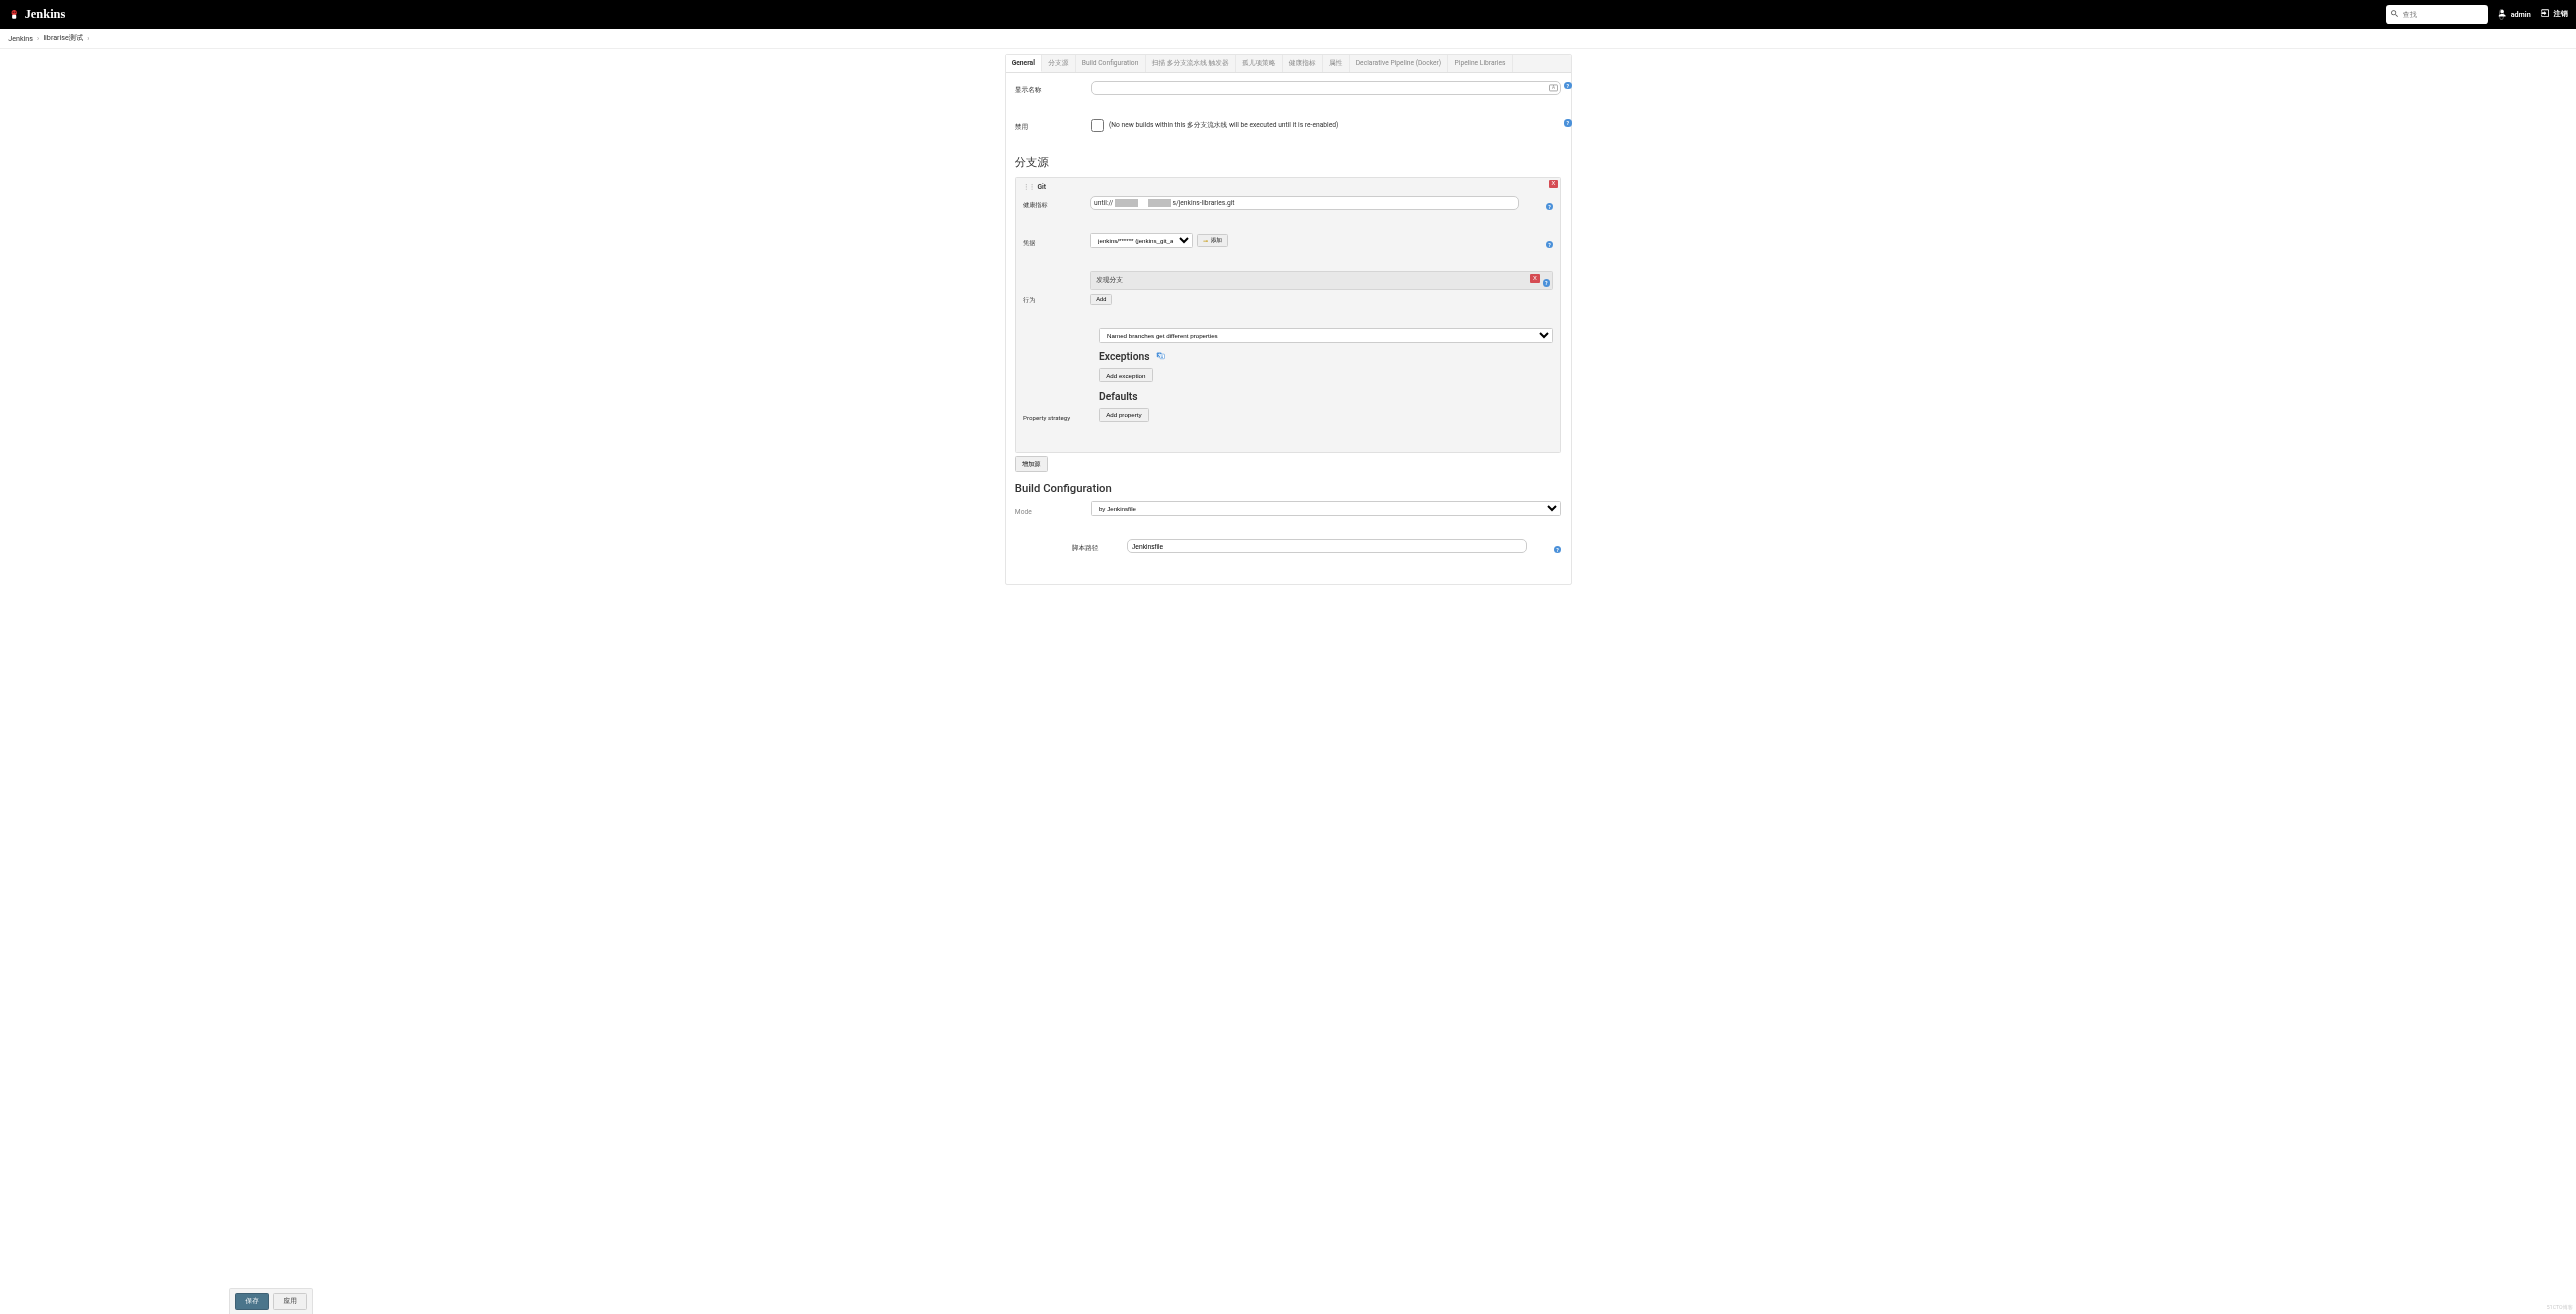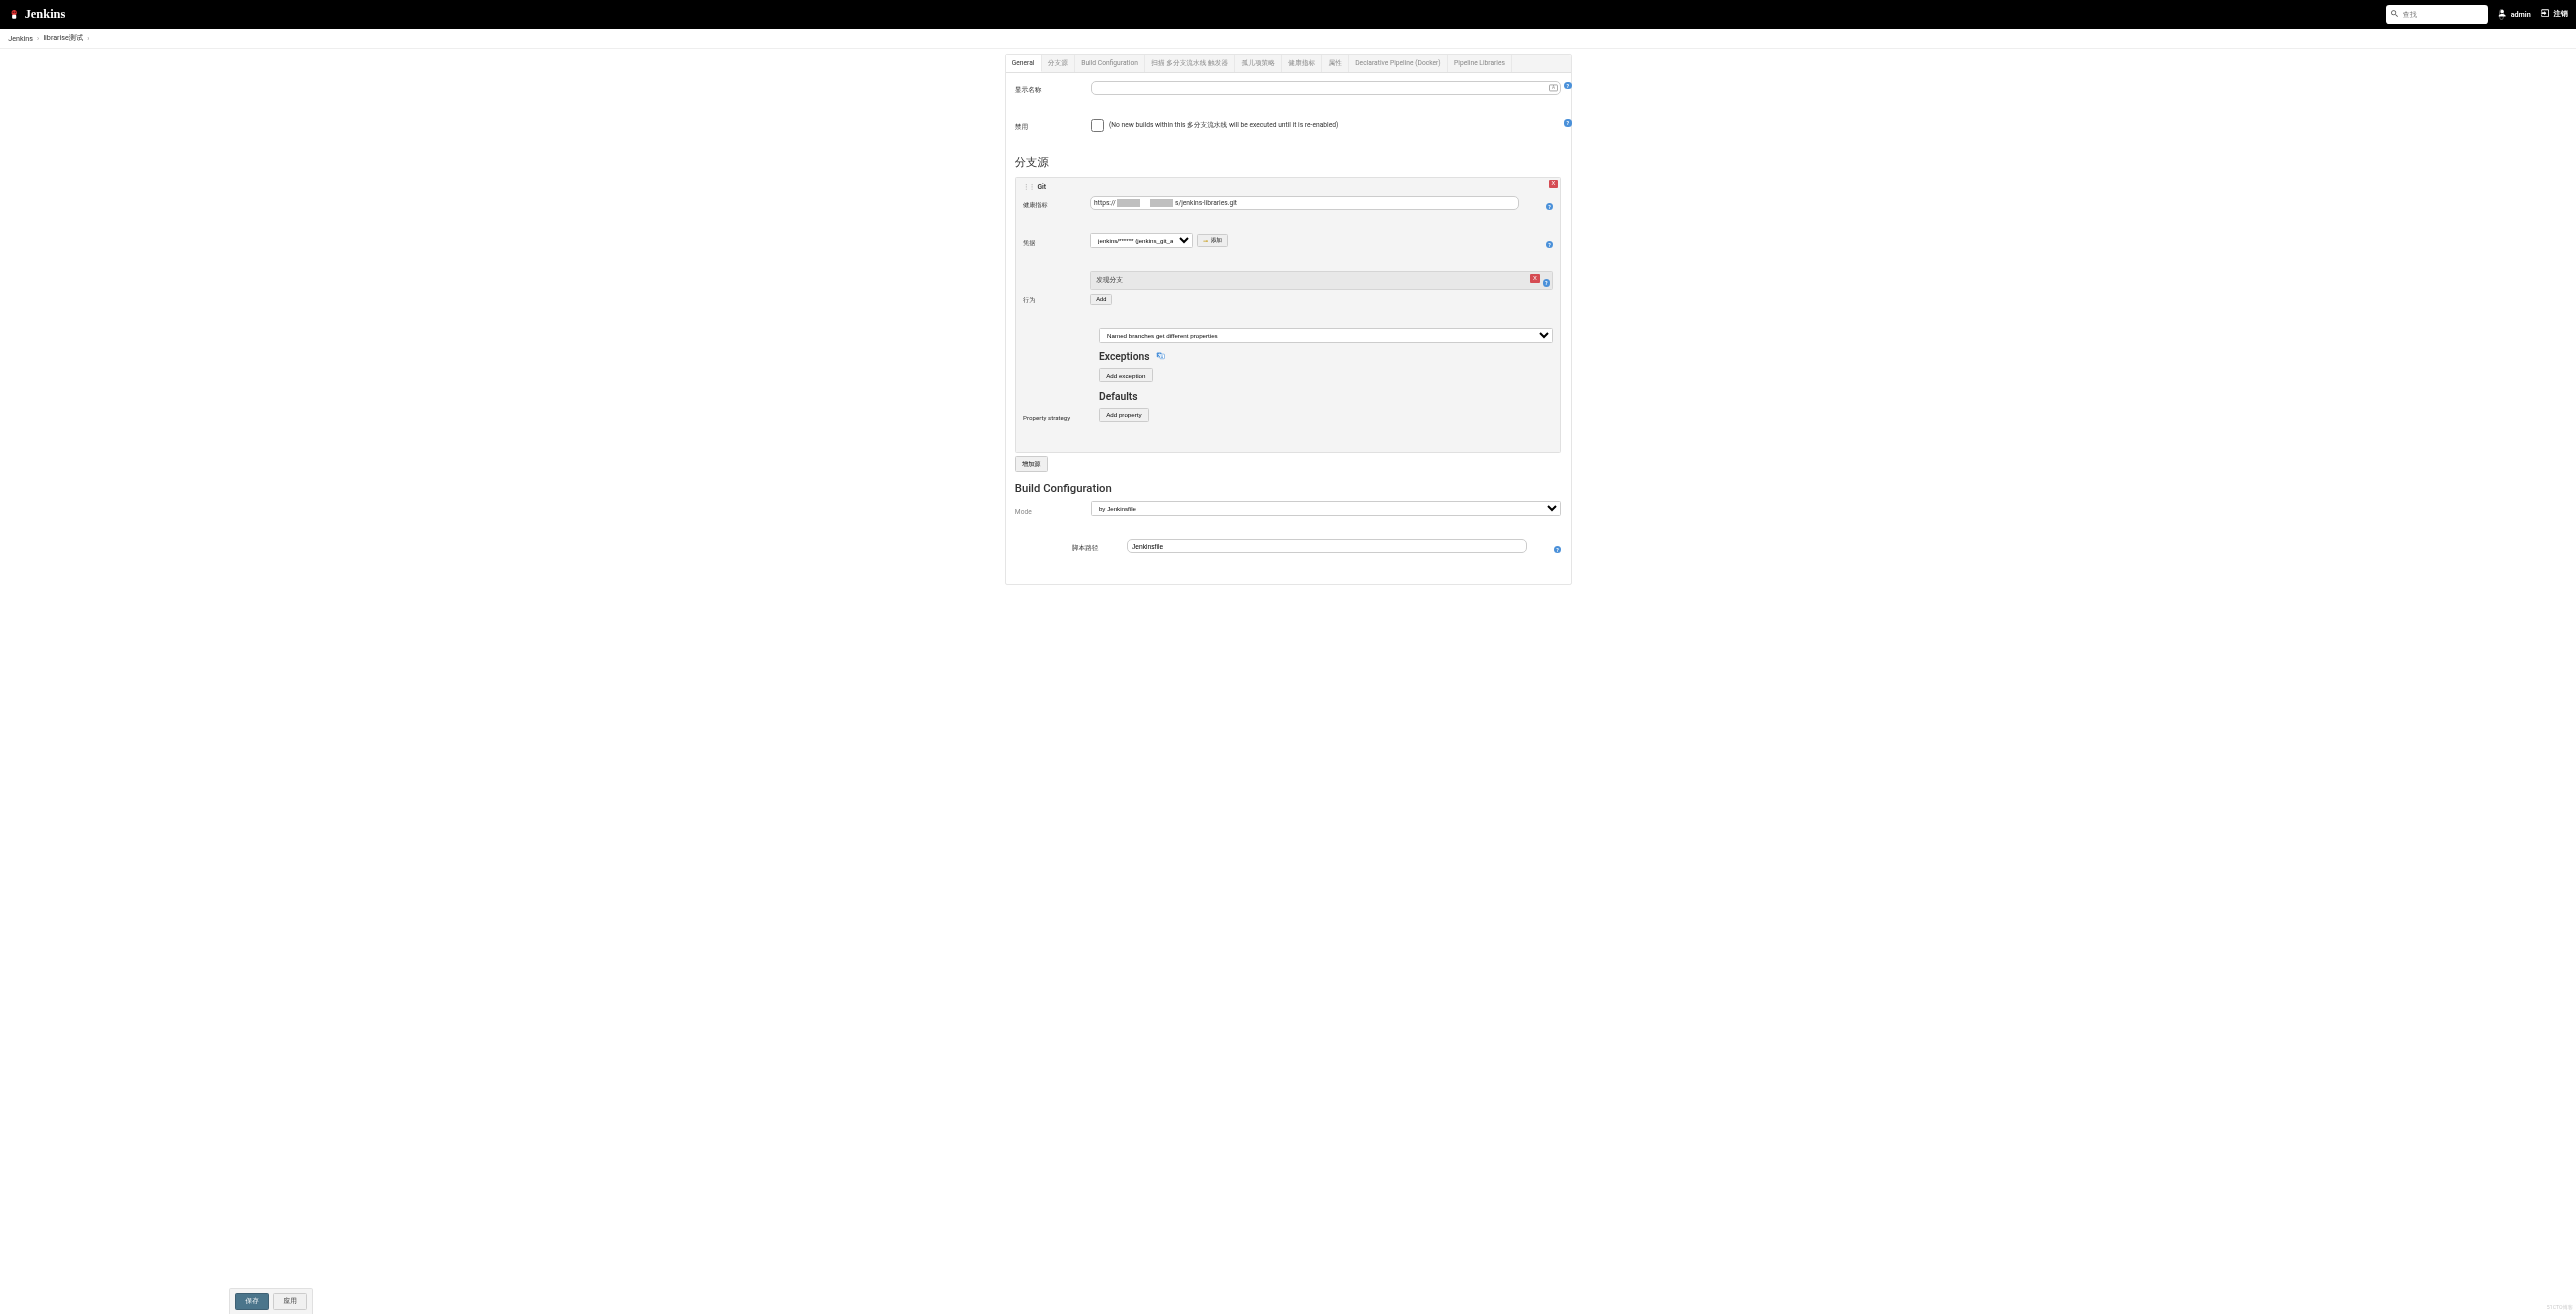--- a/index.html
+++ b/index.html
@@ -22,21 +22,21 @@
 .breadcrumbs a { color: #333; text-decoration: none; }
 .breadcrumbs .sep { color: #999; }
 
 
 .page { display: flex; justify-content: center; padding: 5.2px 0 41px 0; }
 .panel { width: 567px; border: 0.5px solid #e5e5e5; border-radius: 2.1px; background: #fff; }
 
 
 .tabs { display: flex; background: #f4f4f4; border-bottom: 0.5px solid #e0e0e0; border-radius: 2.1px 2.1px 0 0; }
 .tab { padding: 4.1px 6.2px; font-size: 6.7px; color: #888; cursor: pointer; border-right: 0.5px solid #e8e8e8; }
-.tab.active { background: #fff; color: #333; font-weight: 400; border-bottom: 0.5px solid #fff; margin-bottom: -0.5px; }
+.tab.active { background: #fff; color: #333; font-weight: 700; border-bottom: 0.5px solid #fff; margin-bottom: -0.5px; }
 
 .body { padding: 8.2px 9.3px; }
 
 
 .row { display: flex; align-items: flex-end; margin-bottom: 23px; gap: 24px; position: relative; }
 .row > label { width: 52px; font-size: 6.7px; color: #333; padding-top: 3.1px; flex-shrink: 0; }
 .row .field { flex: 1; }
 .form-input { width: 100%; border: 0.5px solid #ccc; border-radius: 5px; padding: 2.6px 4.1px; font-size: 6.7px; }
 textarea.form-input { resize: both; height: 46px; }
 .help-q { position: absolute; right: -10.3px; top: 1px; width: 7.2px; height: 7.2px; border-radius: 50%; background: #4a90d9; color: #fff; font-size: 5.2px; display: flex; align-items: center; justify-content: center; cursor: pointer; font-weight:bold;}
@@ -180,21 +180,21 @@
         <div class="card-title">
           <span class="grip">⋮⋮</span>
           <span>Git</span>
         </div>
 
         <div class="row">
           <label>健康指标</label>
           <div class="field input-wrap">
             <input class="form-input" type="text" style="color: transparent;">
             <div class="input-overlay">
-              <span>https://</span>
+              <span>until://</span>
               <span class="redact" style="width:23px;"></span>
               <span style="width:7.2px;"></span>
               <span class="redact" style="width:23px;"></span>
               <span>s/jenkins-libraries.git</span>
             </div>
           </div>
           <span class="inline-help">?</span>
         </div>
 
         <div class="row">

